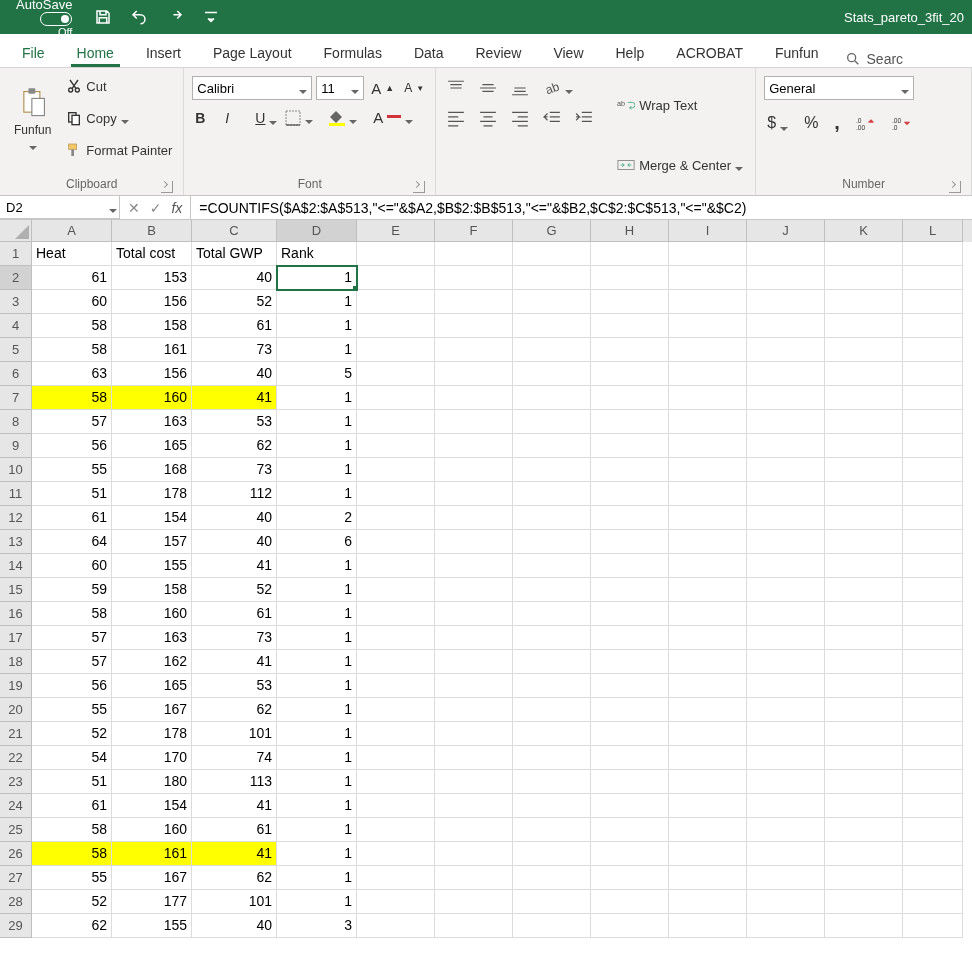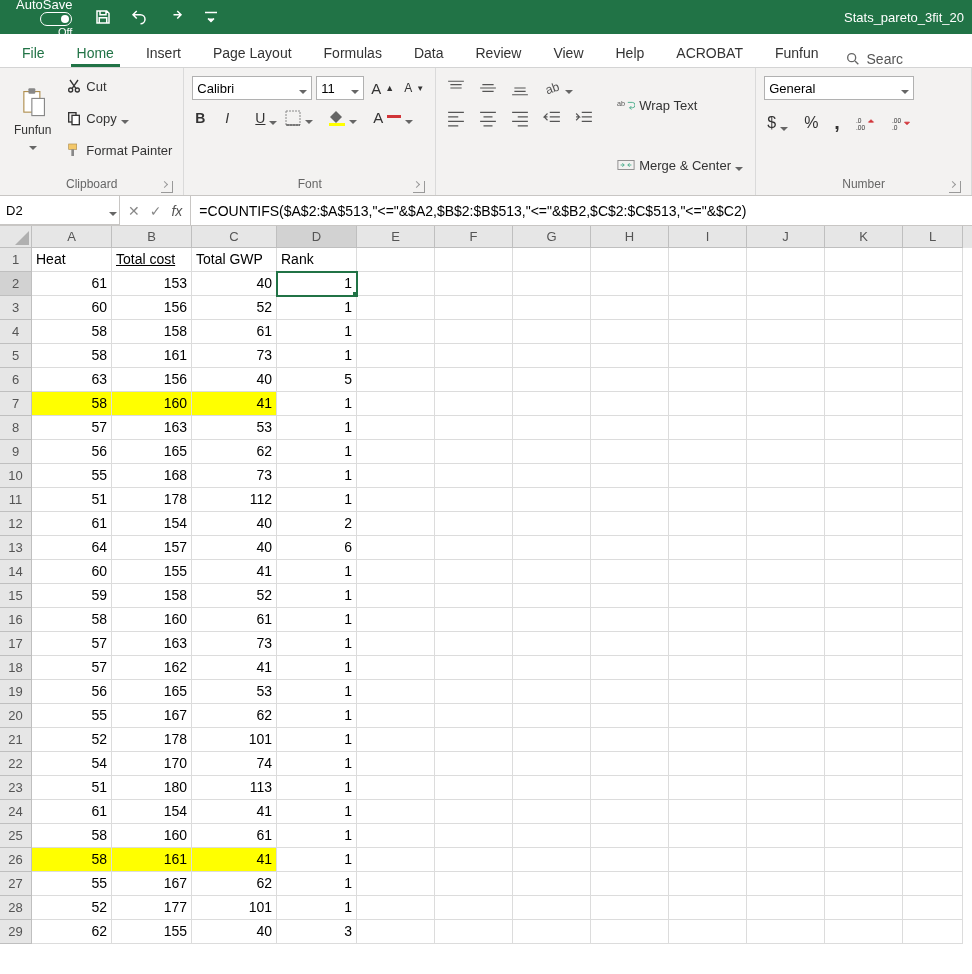--- a/index.html
+++ b/index.html
@@ -42,21 +42,21 @@
 
 .font-top { display: flex; align-items: center; gap: 4px; margin-bottom: 8px; padding-top: 4px;}
 .combo { background: #fff; border: 1px solid #b1b1b1; height: 24px; display: flex; align-items: center; padding: 0 4px; font-size: 13px; }
 .combo.fontname { width: 120px; }
 .combo.fontsize { width: 48px; }
 .font-bot { display: flex; align-items: center; gap: 10px; }
 .fb { font-size: 14px; width: 20px; text-align: center; }
 .align-ic { width: 18px; height: 18px; }
 
 
-.fbar { height: 30px; background: #fff; border-bottom: 1px solid #c8c6c4; display: flex; align-items: stretch; }
+.fbar { height: 24px; background: #fff; border-bottom: 1px solid #c8c6c4; display: flex; align-items: stretch; }
 .namebox { width: 120px; border: 1px solid #c8c6c4; border-top: none; border-left: none; display: flex; align-items: center; padding: 0 6px; font-size: 13px; position: relative;}
 .namebox .dd2 { position: absolute; right: 2px; }
 .fxbtns { display: flex; align-items: center; border-right: 1px solid #c8c6c4; padding: 0 8px; gap: 10px; color: #888;}
 .fxbtns .fx { font-style: italic; color: #555; font-size: 14px; }
 .fxinput { flex: 1; display: flex; align-items: center; padding: 0 8px; font-size: 14px; }
 
 
 .grid-wrap { position: relative; background: #fff; }
 .colheads { display: flex; height: 22px; background: #e6e6e6; }
 .corner { width: 32px; border-right: 1px solid #bfbfbf; border-bottom: 1px solid #bfbfbf; background: #e6e6e6; position: relative;}
@@ -347,21 +347,21 @@
       <div class="ch" style="width: 78px;">H</div>
       <div class="ch" style="width: 78px;">I</div>
       <div class="ch" style="width: 78px;">J</div>
       <div class="ch" style="width: 78px;">K</div>
       <div class="ch" style="width: 60px;">L</div>
     </div>
   <div id="rows">
       <div class="row">
         <div class="rh">1</div>
         <div class="cell headerrow" style="width: 80px;">Heat</div>
-        <div class="cell headerrow" style="width: 80px; text-decoration: underline;">Total cost</div>
+        <div class="cell headerrow" style="width: 80px;">Total cost</div>
         <div class="cell headerrow" style="width: 85px;">Total GWP</div>
         <div class="cell headerrow" style="width: 80px;">Rank</div>
         <div class="cell headerrow" style="width: 78px;"></div>
         <div class="cell headerrow" style="width: 78px;"></div>
         <div class="cell headerrow" style="width: 78px;"></div>
         <div class="cell headerrow" style="width: 78px;"></div>
         <div class="cell headerrow" style="width: 78px;"></div>
         <div class="cell headerrow" style="width: 78px;"></div>
         <div class="cell headerrow" style="width: 78px;"></div>
         <div class="cell headerrow" style="width: 60px;"></div>

